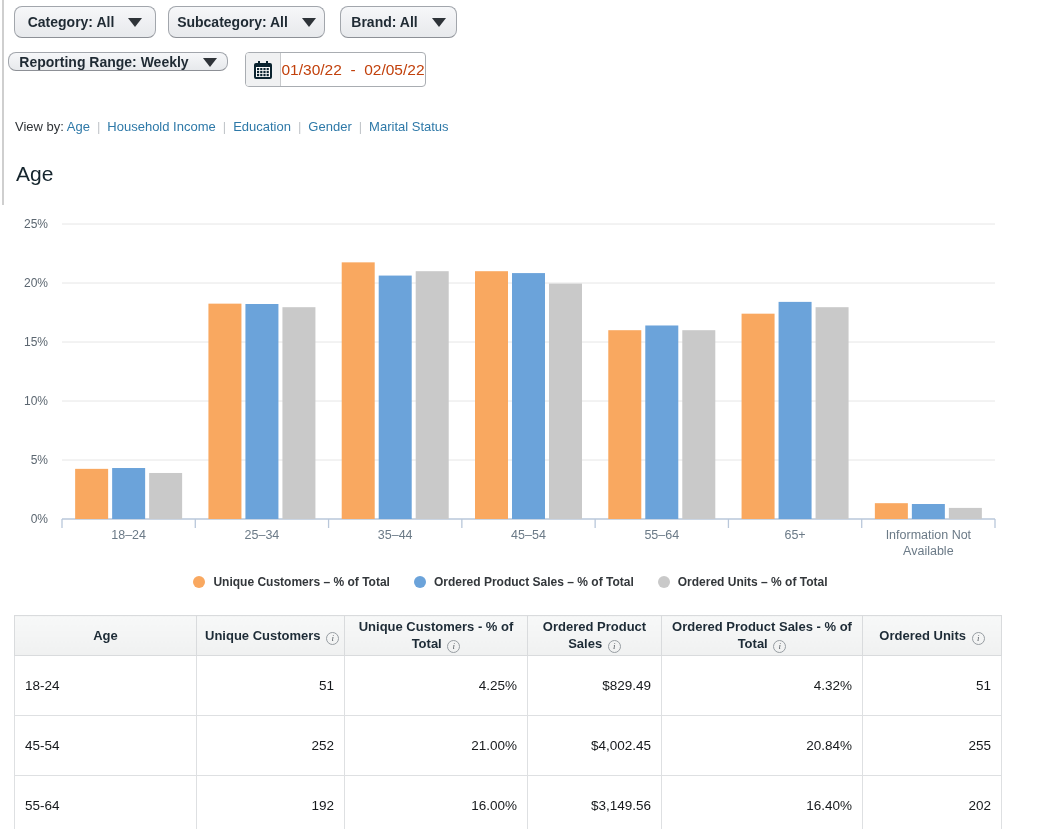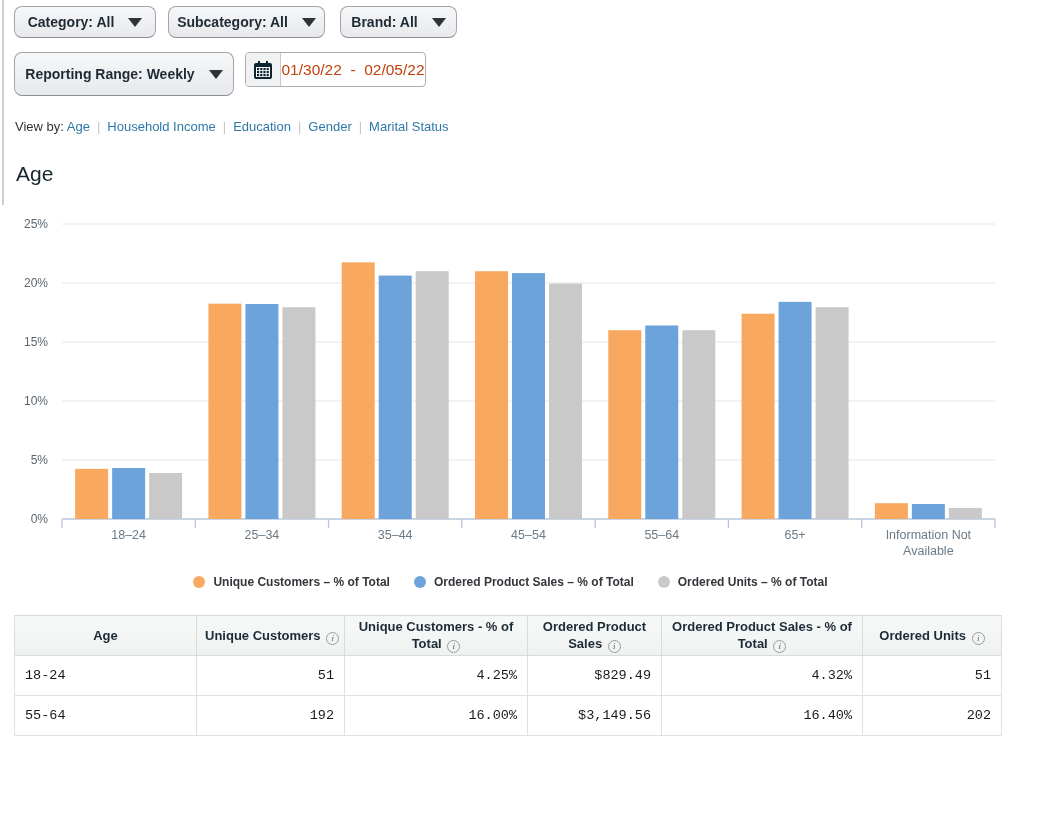--- a/index.html
+++ b/index.html
@@ -13,32 +13,32 @@
 .viewby{position:absolute;left:15px;top:119px;font-size:13px;color:#2f3337;}
 .viewby a{color:#2e79a8;text-decoration:none;}
 .viewby .sep{color:#c2c6ca;padding:0 7px;}
 h1.age{position:absolute;left:16px;top:162px;margin:0;font-size:21px;font-weight:normal;color:#15252d;}
 #chart{position:absolute;left:0;top:200px;}
 .legend{position:absolute;left:-10px;top:575px;width:1041px;display:flex;justify-content:center;align-items:center;font-size:12px;font-weight:bold;color:#33373b;}
 .legend .dot{width:12px;height:12px;border-radius:50%;margin-right:8px;}
 .legend .item{display:flex;align-items:center;margin:0 12px;}
 table.data{position:absolute;left:14px;top:615px;width:988px;border-collapse:collapse;table-layout:fixed;font-size:13.5px;color:#16191c;}
 table.data th{background:linear-gradient(180deg,#f7f8f8,#f0f1f1);font-weight:bold;font-size:13px;color:#1d2b36;text-align:center;border:1px solid #d9dbdd;padding:0 8px;height:39px;line-height:17px;}
-table.data td{border:1px solid #dee0e2;height:39px;padding:0 10px;font-family:Liberation Mono, monospace;}
+table.data td{border:1px solid #dee0e2;height:39px;padding:10px 10px;}
 td.num{text-align:right;padding-right:7px;margin-top:16px;}
 .info{display:inline-block;width:11px;height:11px;border:1px solid #979da2;border-radius:50%;font-size:9px;line-height:11px;text-align:center;color:#5a6066;font-weight:normal;font-family:"Liberation Serif",serif;font-style:italic;vertical-align:-1px;margin-left:2px;}
 </style>
 </head>
 <body>
 <div class="leftline"></div>
 
 <div class="btn" style="left:14px;top:6px;width:142px;">Category: All<span class="caret"></span></div>
 <div class="btn" style="left:168px;top:6px;width:157px;">Subcategory: All<span class="caret"></span></div>
 <div class="btn" style="left:340px;top:6px;width:117px;">Brand: All<span class="caret"></span></div>
-<div class="btn" style="left:14px;top:52px;width:220px;height:44px;">Reporting Range: Weekly<span class="caret"></span></div>
+<div class="btn" style="left:8px;top:52px;width:220px;height:19px;">Reporting Range: Weekly<span class="caret"></span></div>
 
 <div class="datewrap">
   <div class="dateicon">
     <svg width="20" height="20" viewBox="0 0 20 20">
       <path fill="#0b2430" d="M5 1h2v3H5zM13 1h2v3h-2z"></path>
       <rect x="1" y="3" width="18" height="16" rx="2" fill="#0b2430"></rect>
       <rect x="3" y="7" width="14" height="10" fill="#fff"></rect>
       <g fill="#0b2430">
         <rect x="4" y="8" width="2.2" height="2.2"></rect>
           <rect x="7.2" y="8" width="2.2" height="2.2"></rect>
@@ -140,20 +140,28 @@
 </tr>
 <tr>
         <td>18-24</td>
         <td class="num">51</td>
         <td class="num">4.25%</td>
         <td class="num">$829.49</td>
         <td class="num">4.32%</td>
         <td class="num">51</td>
       </tr>
 <tr>
+        <td>45-54</td>
+        <td class="num">252</td>
+        <td class="num">21.00%</td>
+        <td class="num">$4,002.45</td>
+        <td class="num">20.84%</td>
+        <td class="num">255</td>
+      </tr>
+<tr>
         <td>55-64</td>
         <td class="num">192</td>
         <td class="num">16.00%</td>
         <td class="num">$3,149.56</td>
         <td class="num">16.40%</td>
         <td class="num">202</td>
       </tr>
 </tbody>
   </table>
 

